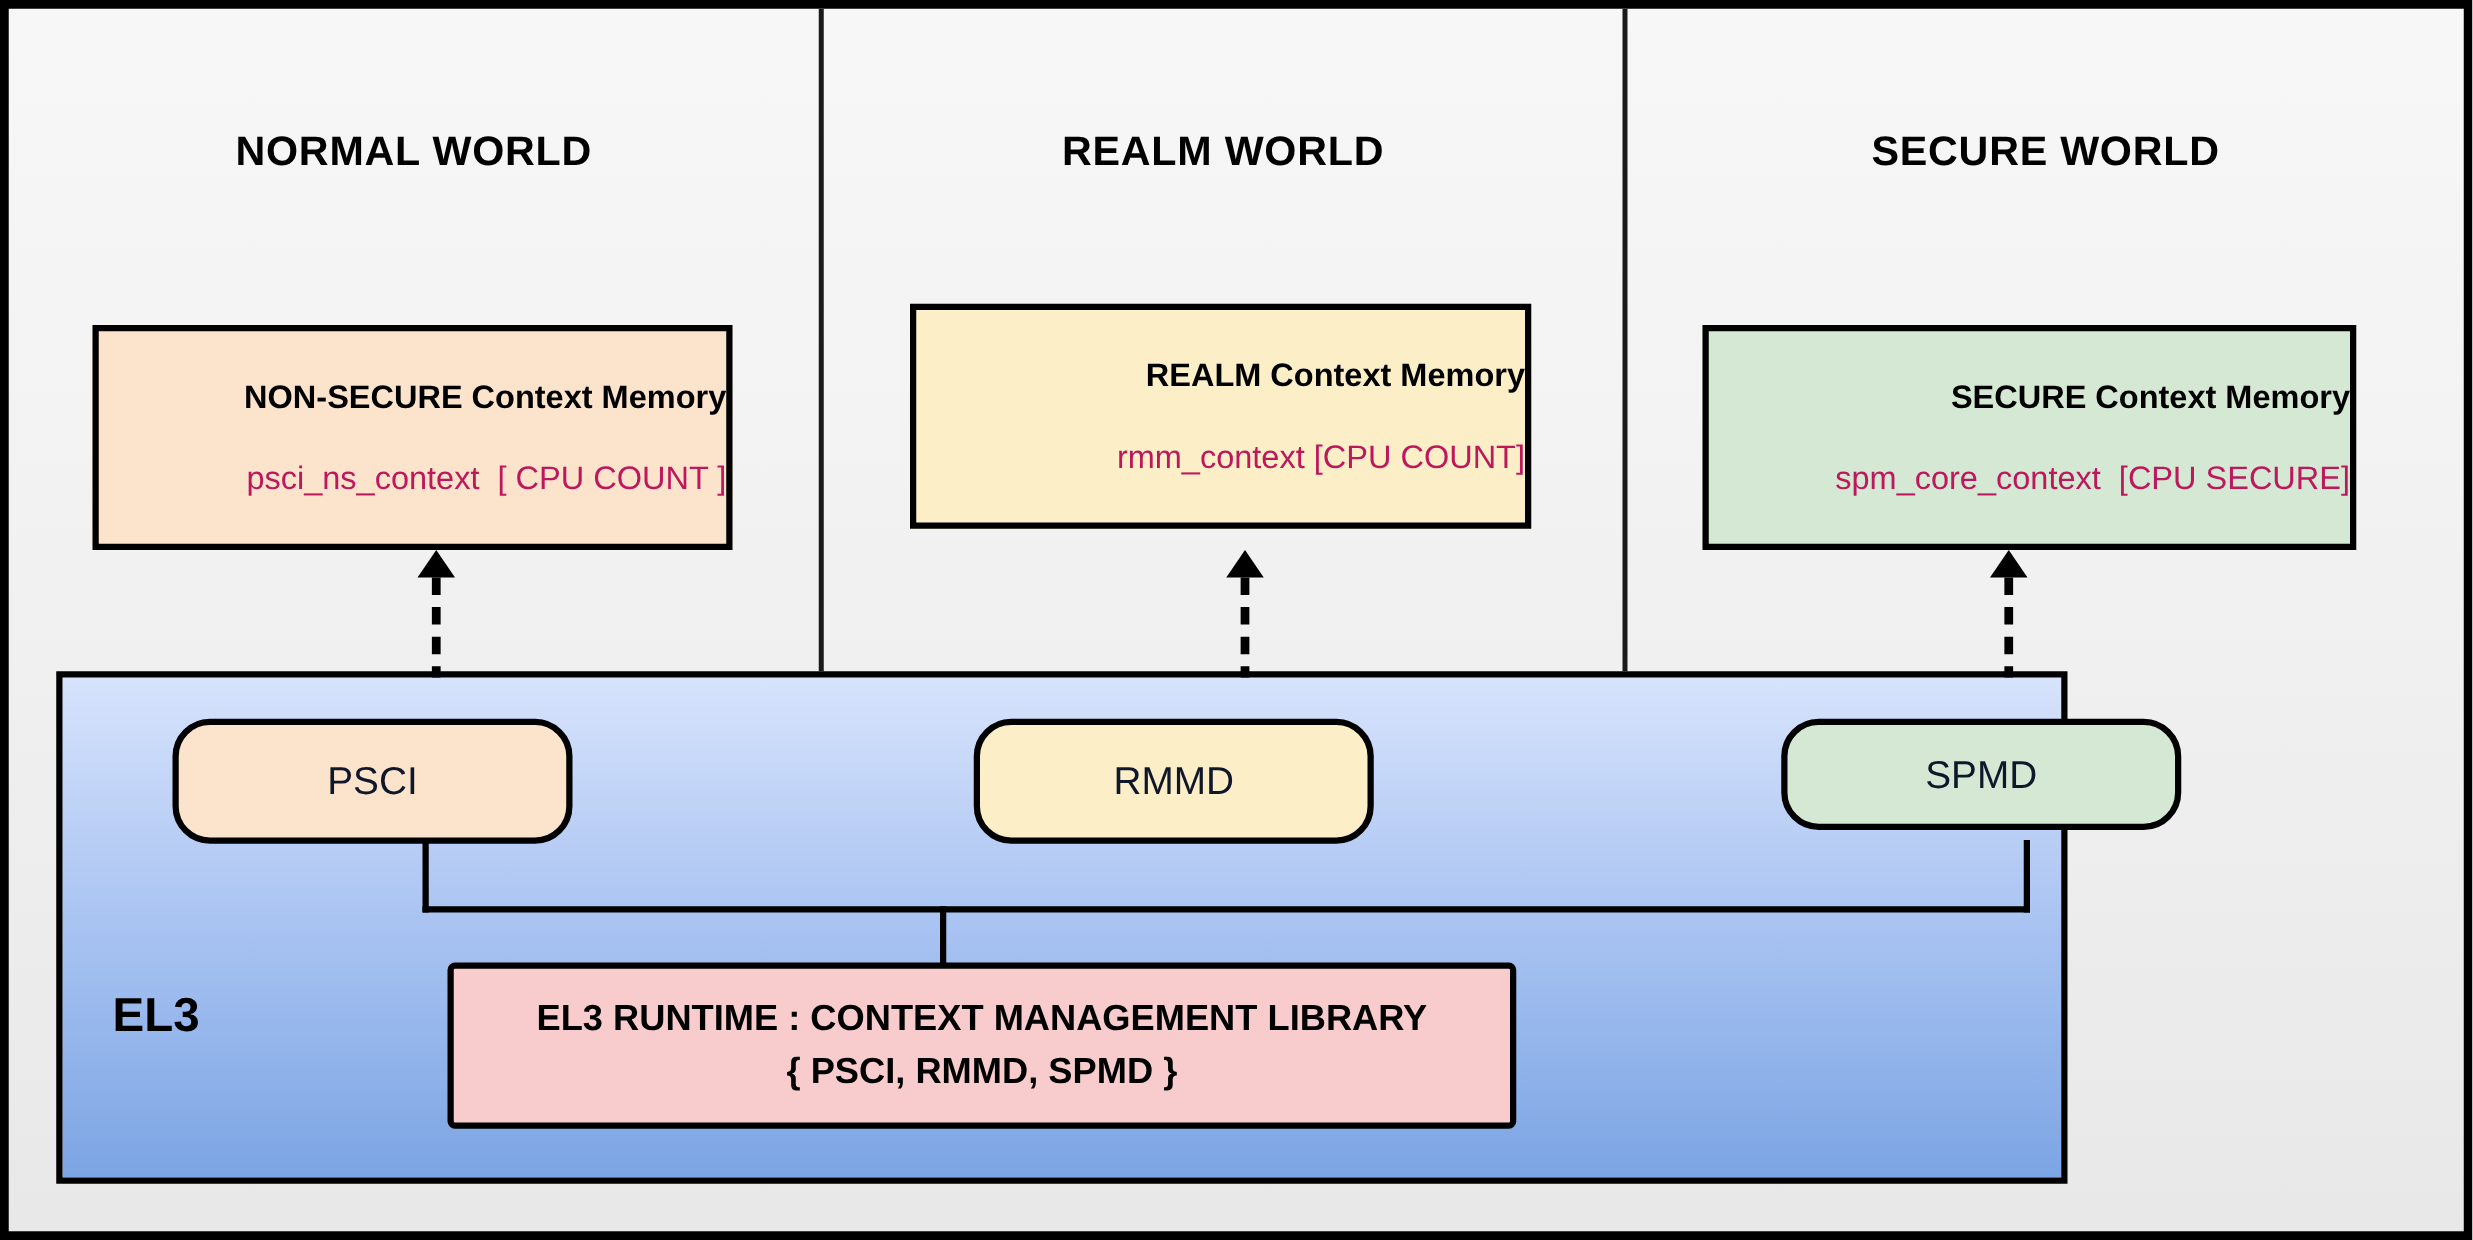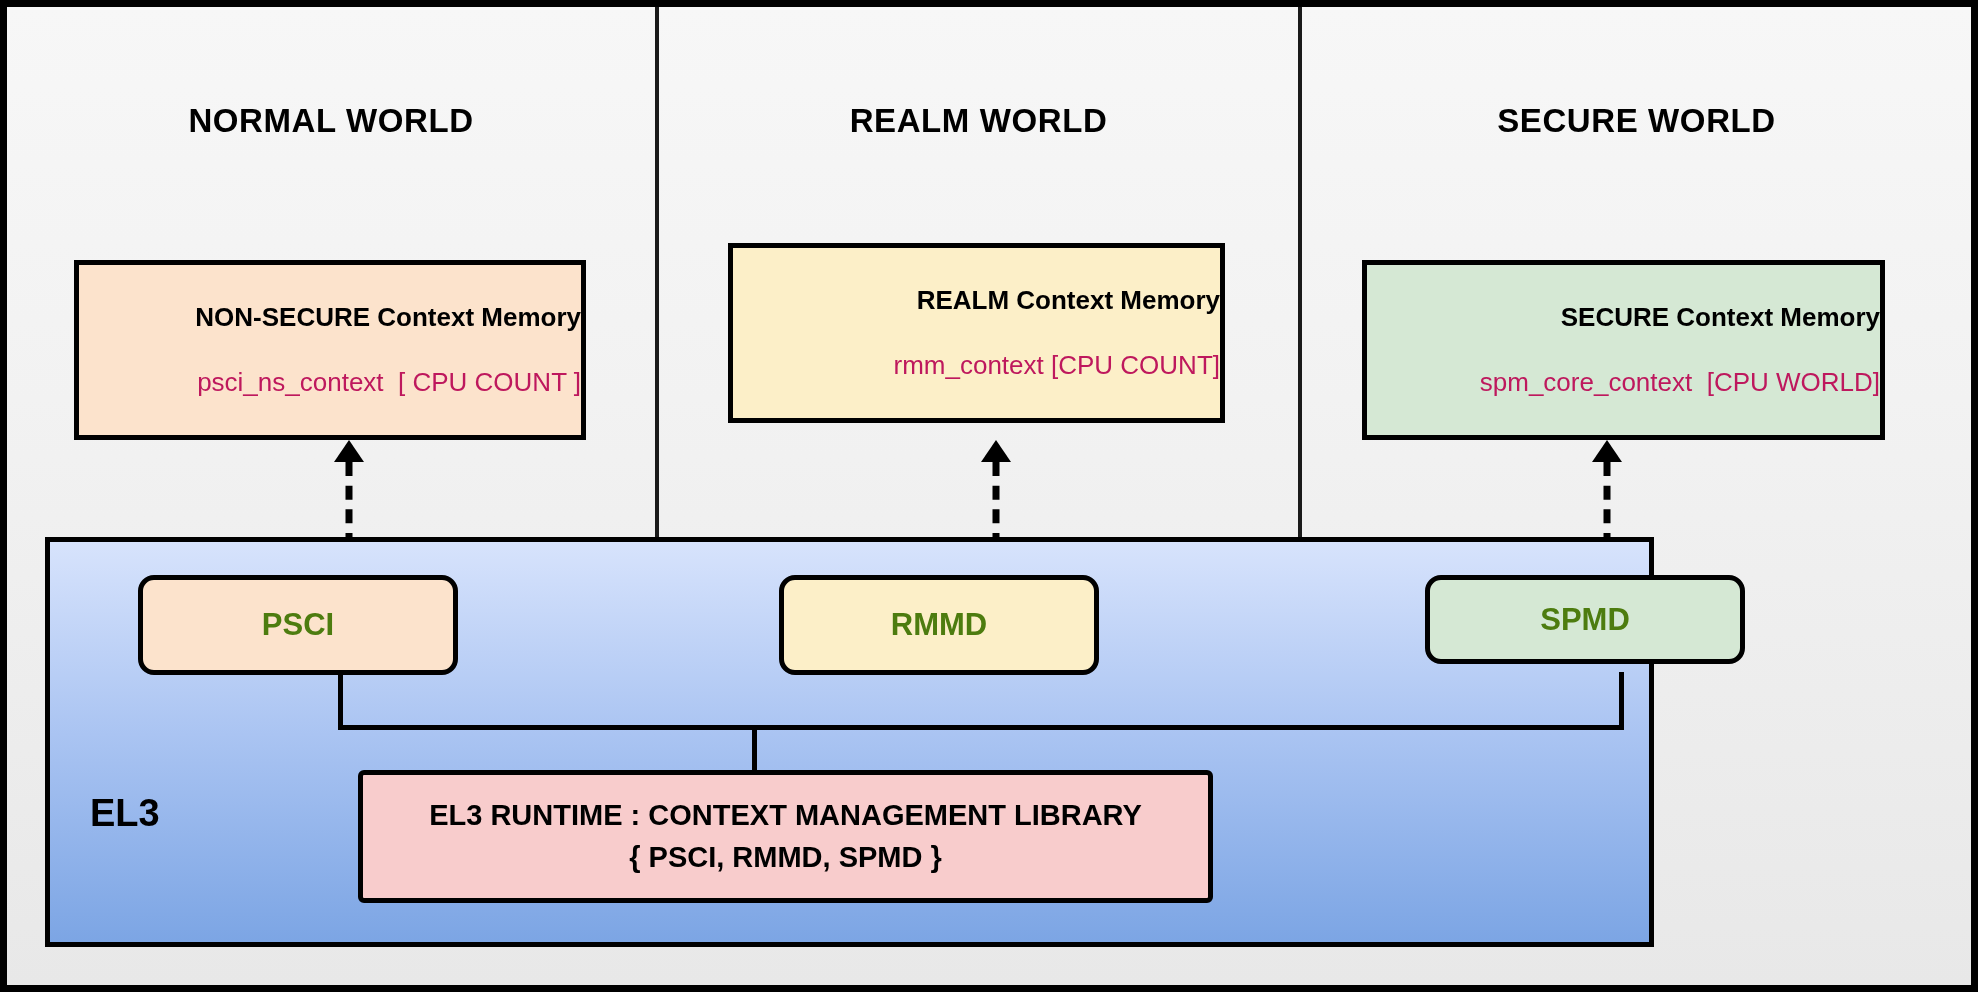--- a/index.html
+++ b/index.html
@@ -99,28 +99,28 @@
     position: absolute;
     font-size: 38px;
     font-weight: bold;
     color: #000000;
   }
 
   
   .disp-box {
     position: absolute;
     border: 5px solid #000000;
-    border-radius: 16px;
+    border-radius: 30px;
     box-sizing: border-box;
     display: flex;
     align-items: center;
     justify-content: center;
     font-size: 31px;
-    font-weight: bold;
-    color: #4d7c0f;
+    font-weight: normal;
+    color: #0f172a;
   }
 
   
   .conn {
     position: absolute;
     background: #000000;
   }
 
   
   #runtime-box {
@@ -159,21 +159,21 @@
     <div class="ctx-sub">psci_ns_context  [ CPU COUNT ]</div>
   </div>
 
   <div class="ctx-box" style="left:721px; top:236px; width:497px; height:180px; background:#fcefc8;">
     <div class="ctx-title">REALM Context Memory</div>
     <div class="ctx-sub">rmm_context [CPU COUNT]</div>
   </div>
 
   <div class="ctx-box" style="left:1355px; top:253px; width:523px; height:180px; background:#d5e8d4;padding-left:24px;">
     <div class="ctx-title">SECURE Context Memory</div>
-    <div class="ctx-sub">spm_core_context  [CPU WORLD]</div>
+    <div class="ctx-sub">spm_core_context  [CPU SECURE]</div>
   </div>
 
   <div class="arrow-wrap" style="left:322px; top:433px; height:129px;">
     <div class="head up"></div>
     <div class="shaft" style="top:22px; height:85px;"></div>
     <div class="head down"></div>
   </div>
 
   <div class="arrow-wrap" style="left:969px; top:433px; height:129px;">
     <div class="head up"></div>

